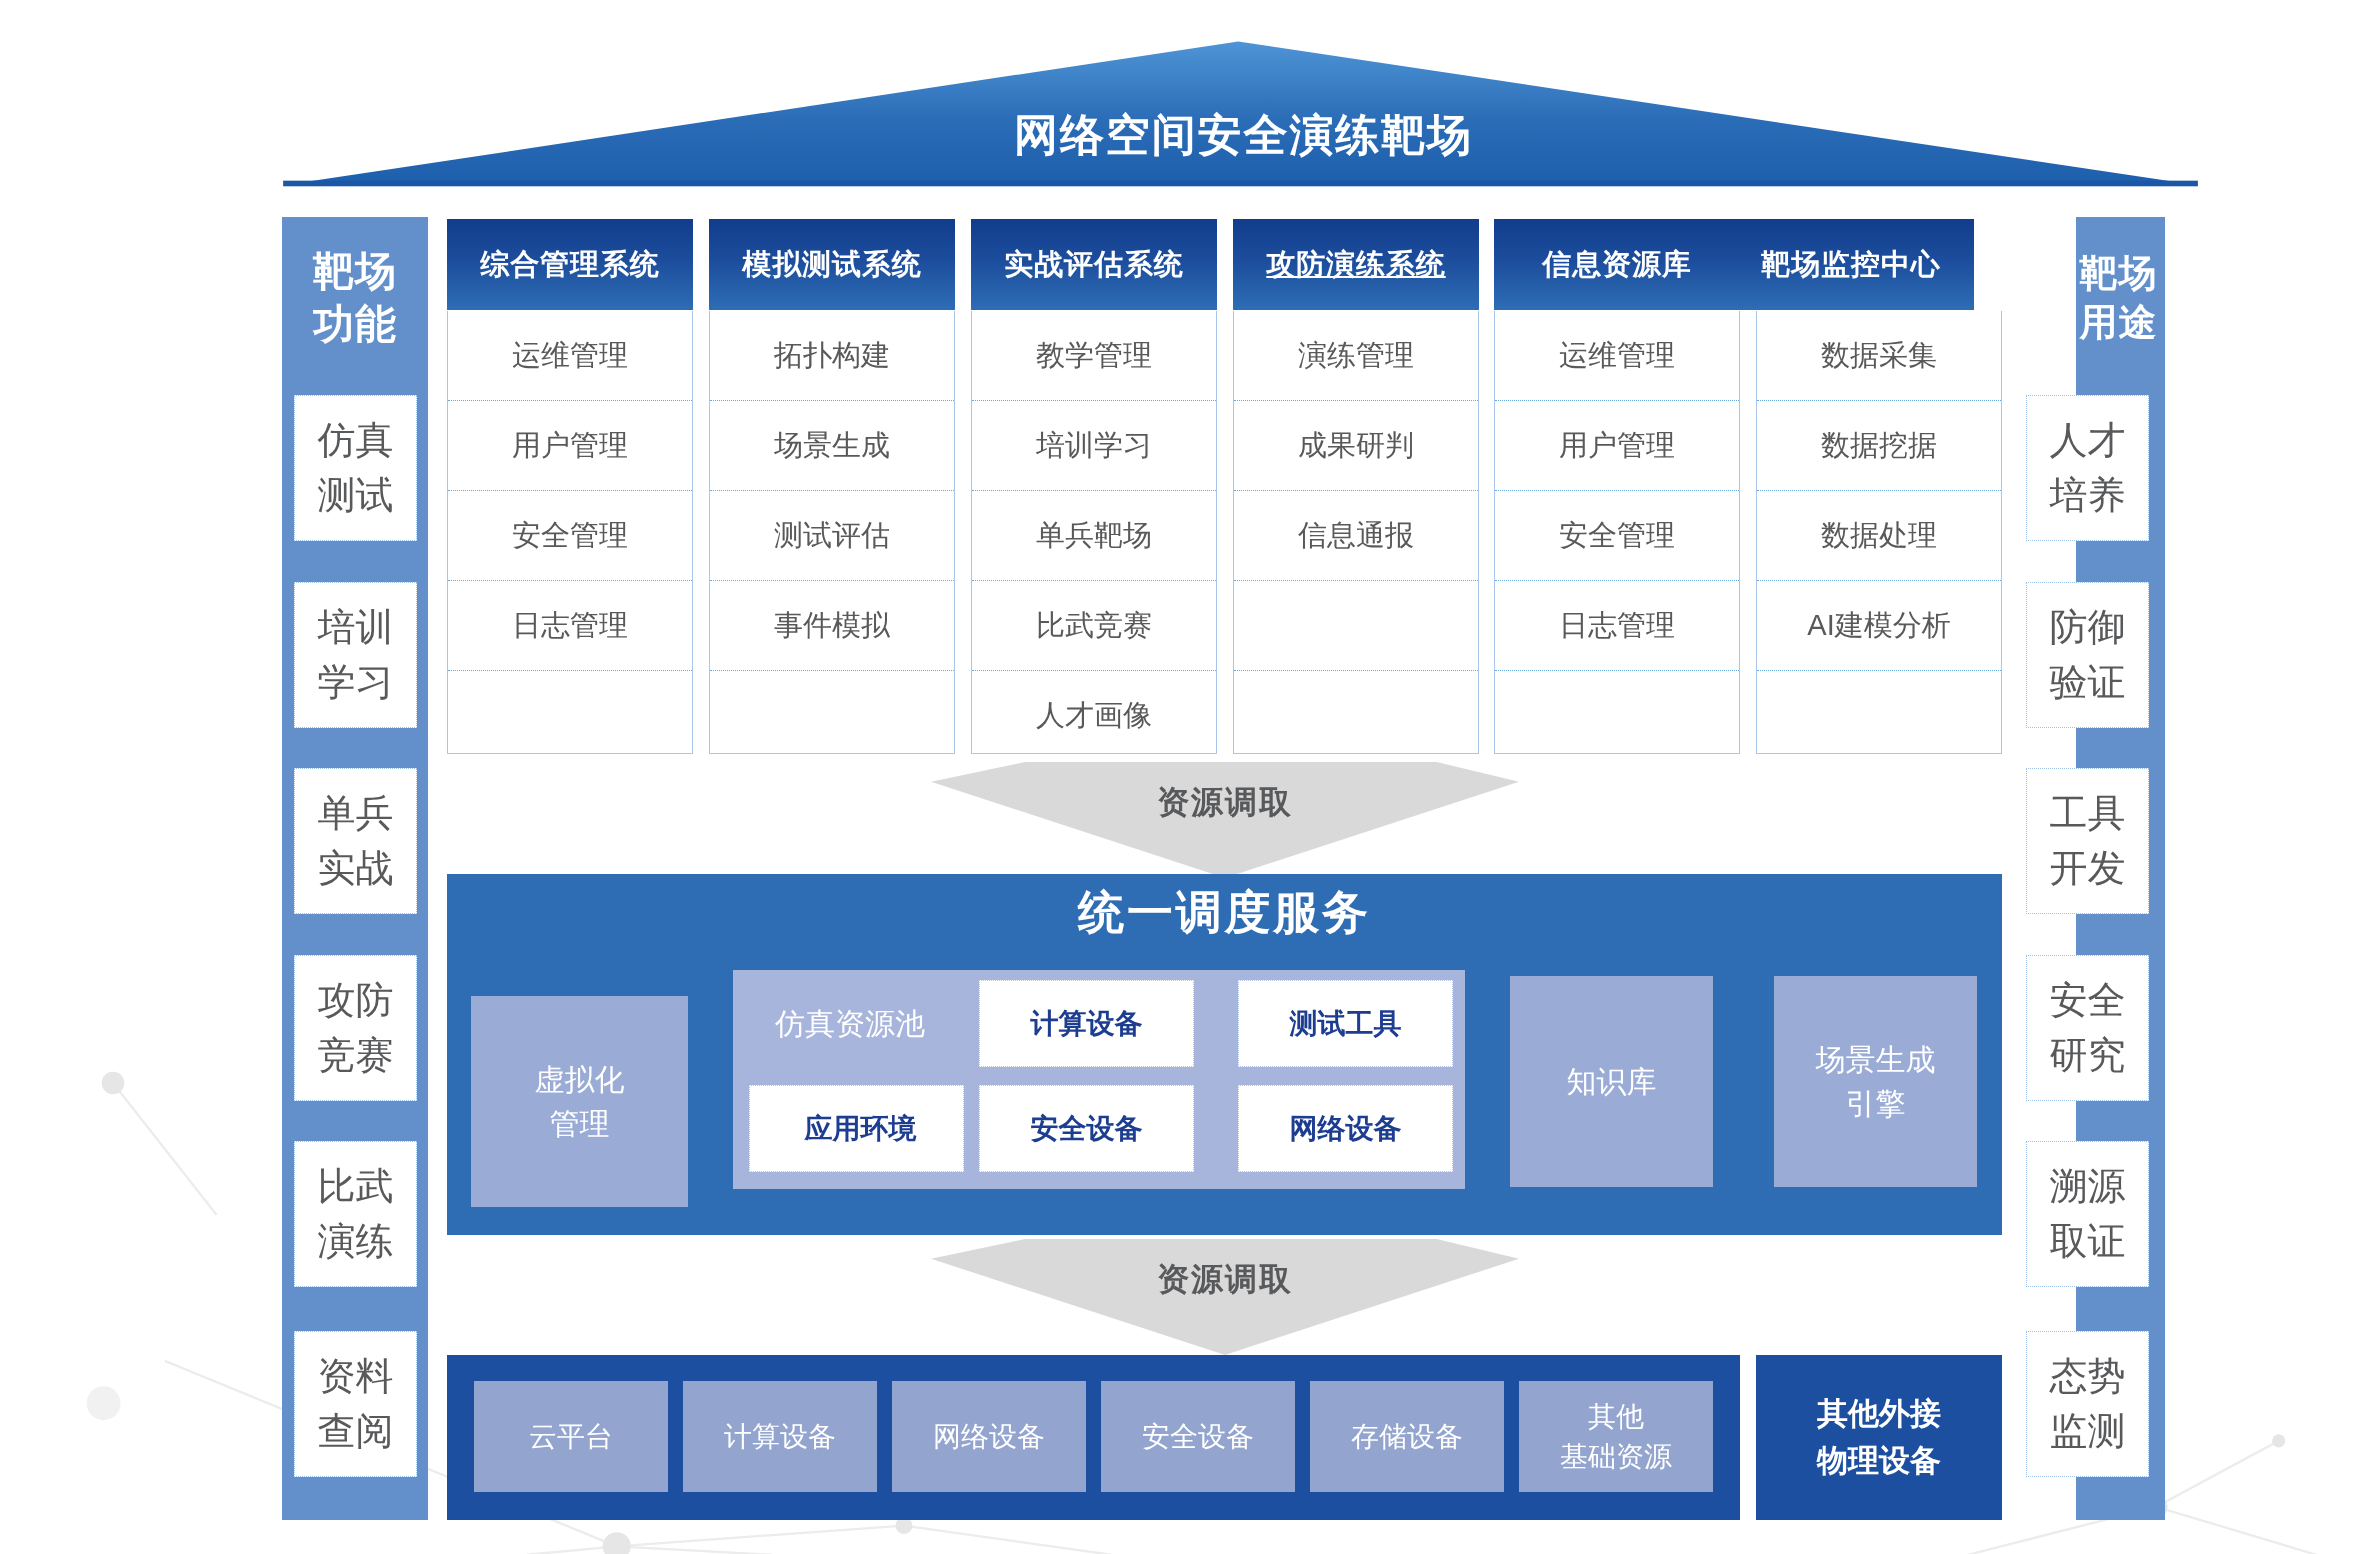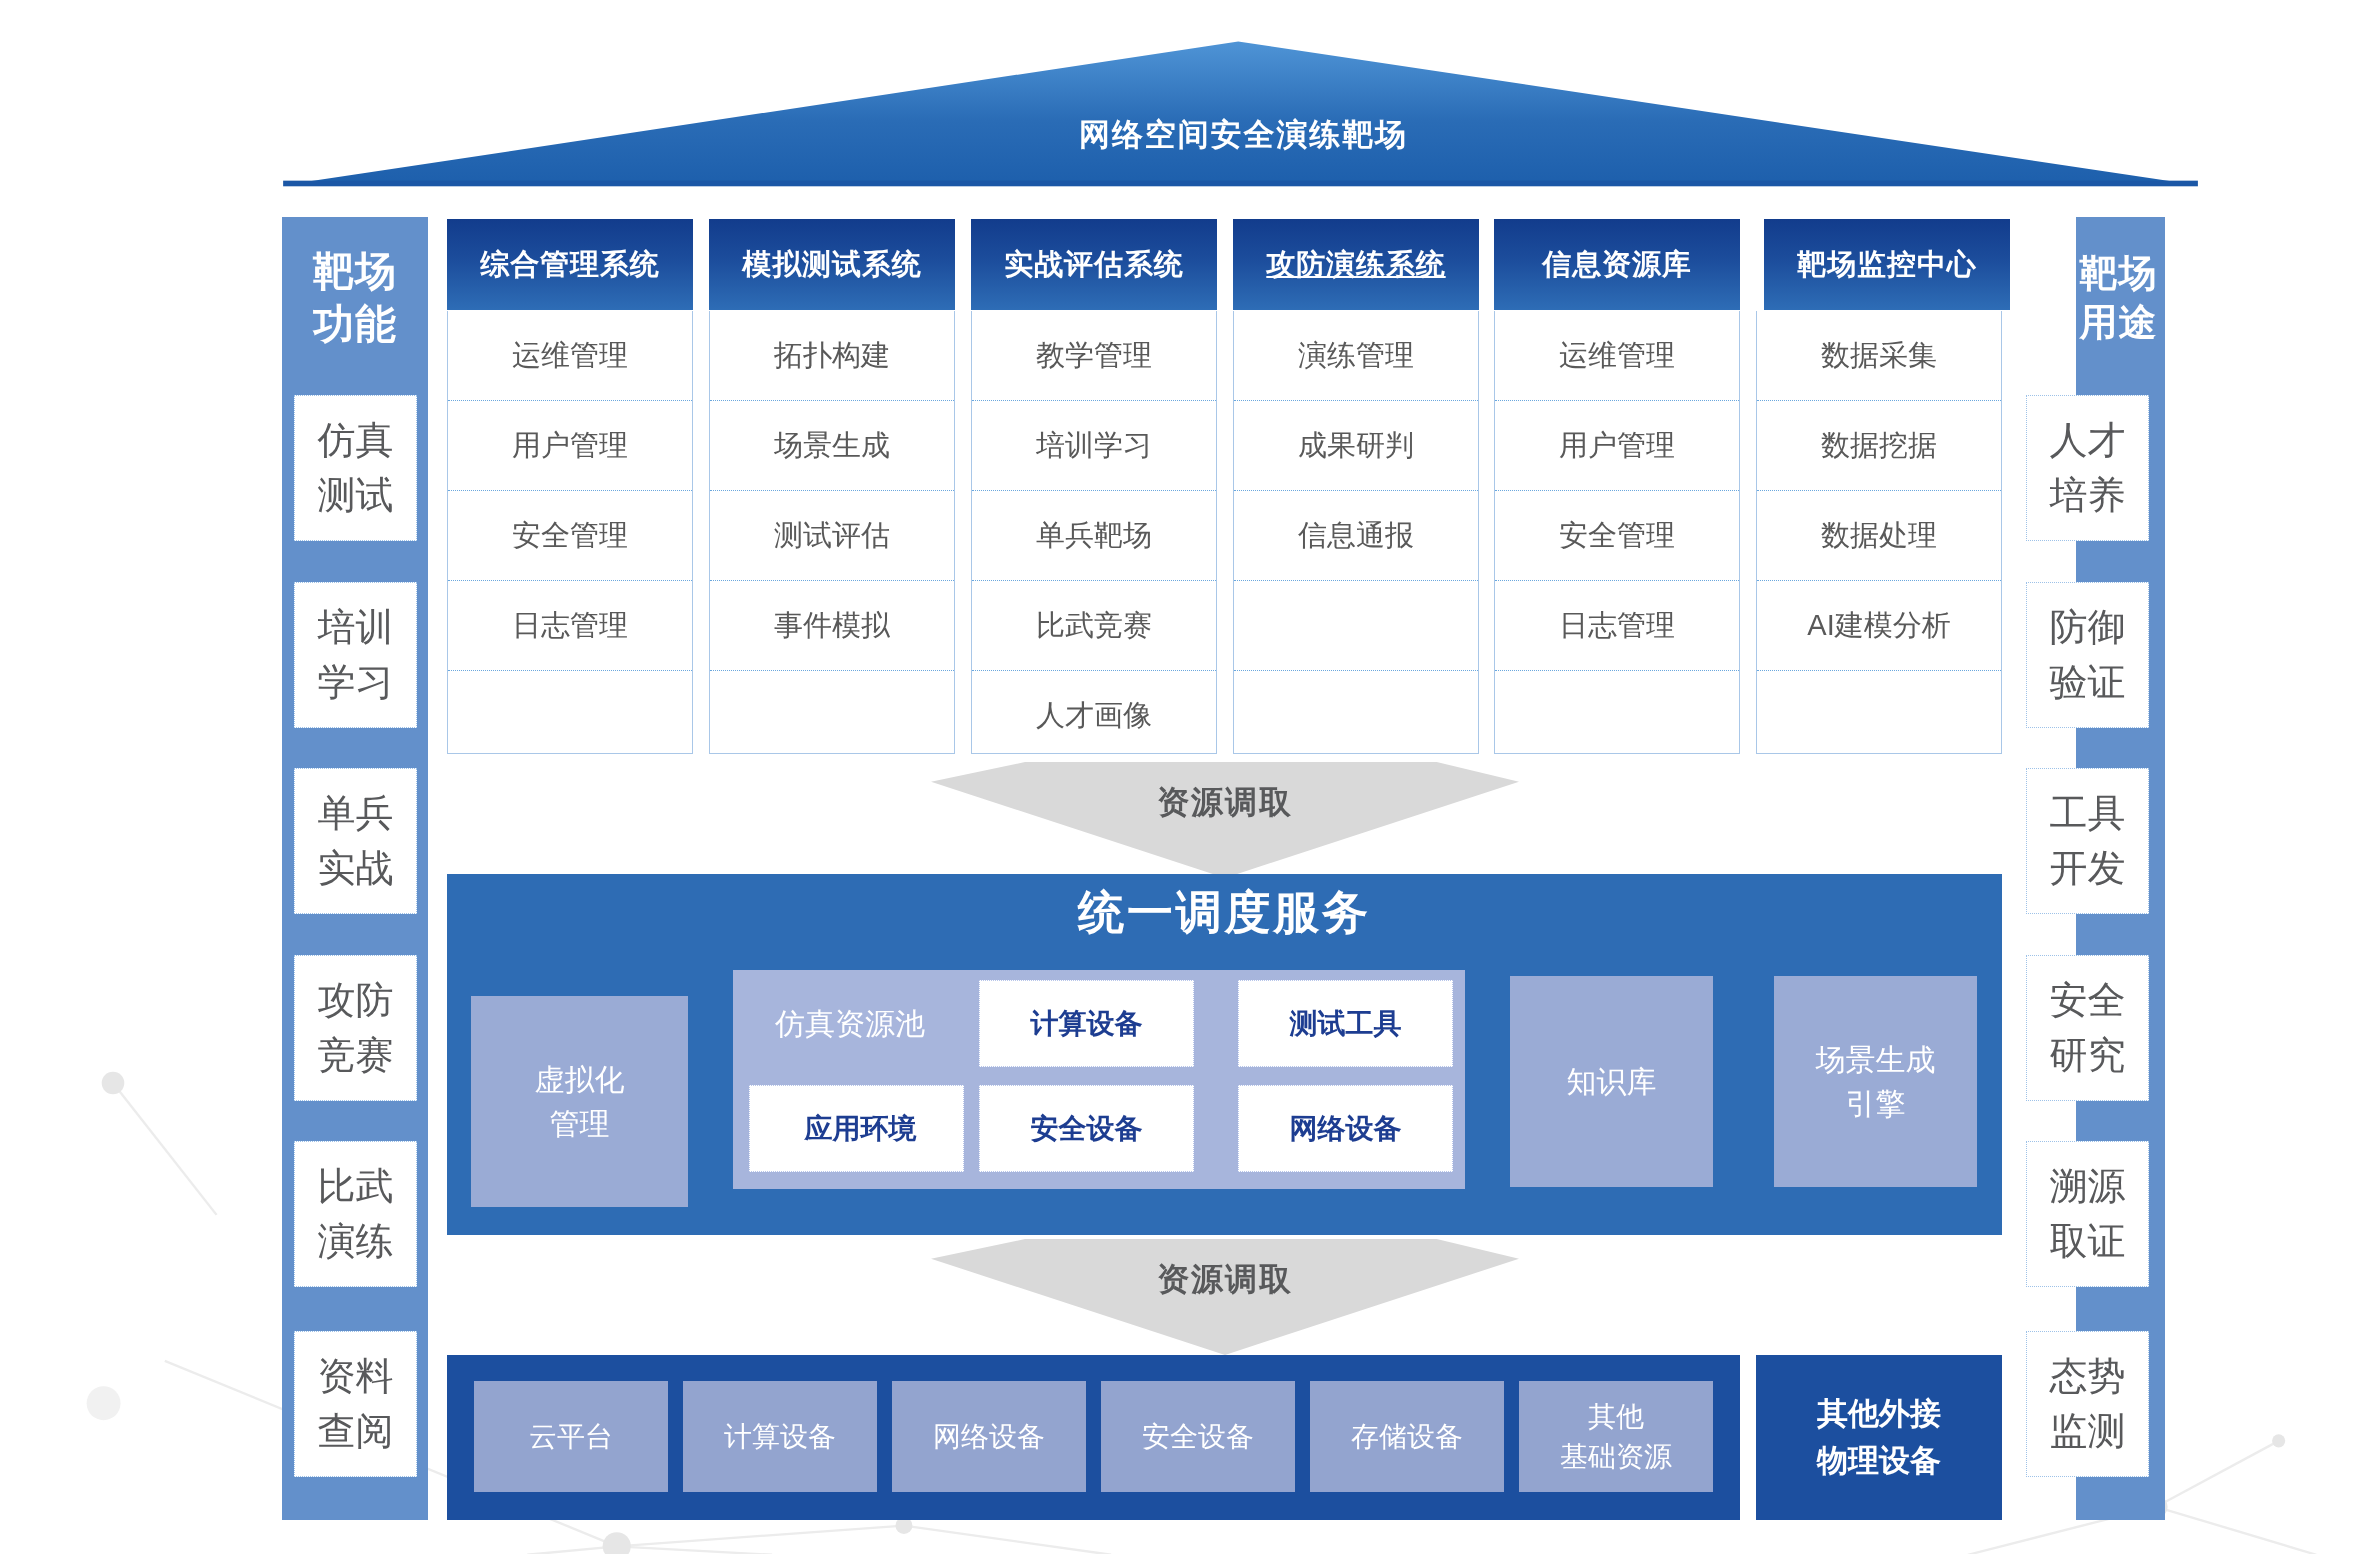--- a/index.html
+++ b/index.html
@@ -7,21 +7,21 @@
     position:relative;width:2370px;height:1555px;overflow:hidden;
     font-family:"Liberation Sans","DejaVu Sans",sans-serif;
     background:#ffffff;
   }
   .abs{position:absolute;box-sizing:border-box;}
   .flexc{display:flex;align-items:center;justify-content:center;text-align:center;}
   .preline{white-space:pre-line;}
 
   
   #roof-title{left:942px;top:90px;width:603px;height:90px;
-    font-size:31px;font-weight:bold;color:#ffffff;letter-spacing:1.9px;}
+    font-size:44px;font-weight:bold;color:#ffffff;letter-spacing:1.9px;}
 
   
   .side-strip{background:#6390cb;top:217px;height:1303px;}
   .side-title{font-size:41px;font-weight:bold;color:#ffffff;line-height:1.3;letter-spacing:0.9px;}
   .side-box{width:123px;height:146px;background:#ffffff;border:1.9px dotted #9ec2e8;
     font-size:38px;color:#58595b;line-height:1.45;}
 
   
   .col-header{top:219px;height:91px;width:246px;
     background:linear-gradient(to bottom,#123c8c 0%,#1c4d9c 45%,#2e6db6 100%);
@@ -166,21 +166,21 @@
 
   <div class="abs flexc col-header" style="left:1494px;">信息资源库</div>
   <div class="abs col-body" style="left:1494px;">
     <div class="col-cell sep">运维管理</div>
     <div class="col-cell sep">用户管理</div>
     <div class="col-cell sep">安全管理</div>
     <div class="col-cell sep">日志管理</div>
     <div class="col-cell"></div>
   </div>
 
-  <div class="abs flexc col-header" style="left:1764px;">靶场监控中心</div>
+  <div class="abs flexc col-header" style="left:1728px;">靶场监控中心</div>
   <div class="abs col-body" style="left:1756px;">
     <div class="col-cell sep">数据采集</div>
     <div class="col-cell sep">数据挖据</div>
     <div class="col-cell sep">数据处理</div>
     <div class="col-cell sep">AI建模分析</div>
     <div class="col-cell"></div>
   </div>
 
   <div class="abs arrow" style="left:931px;top:762px;">
     <span>资源调取</span>

